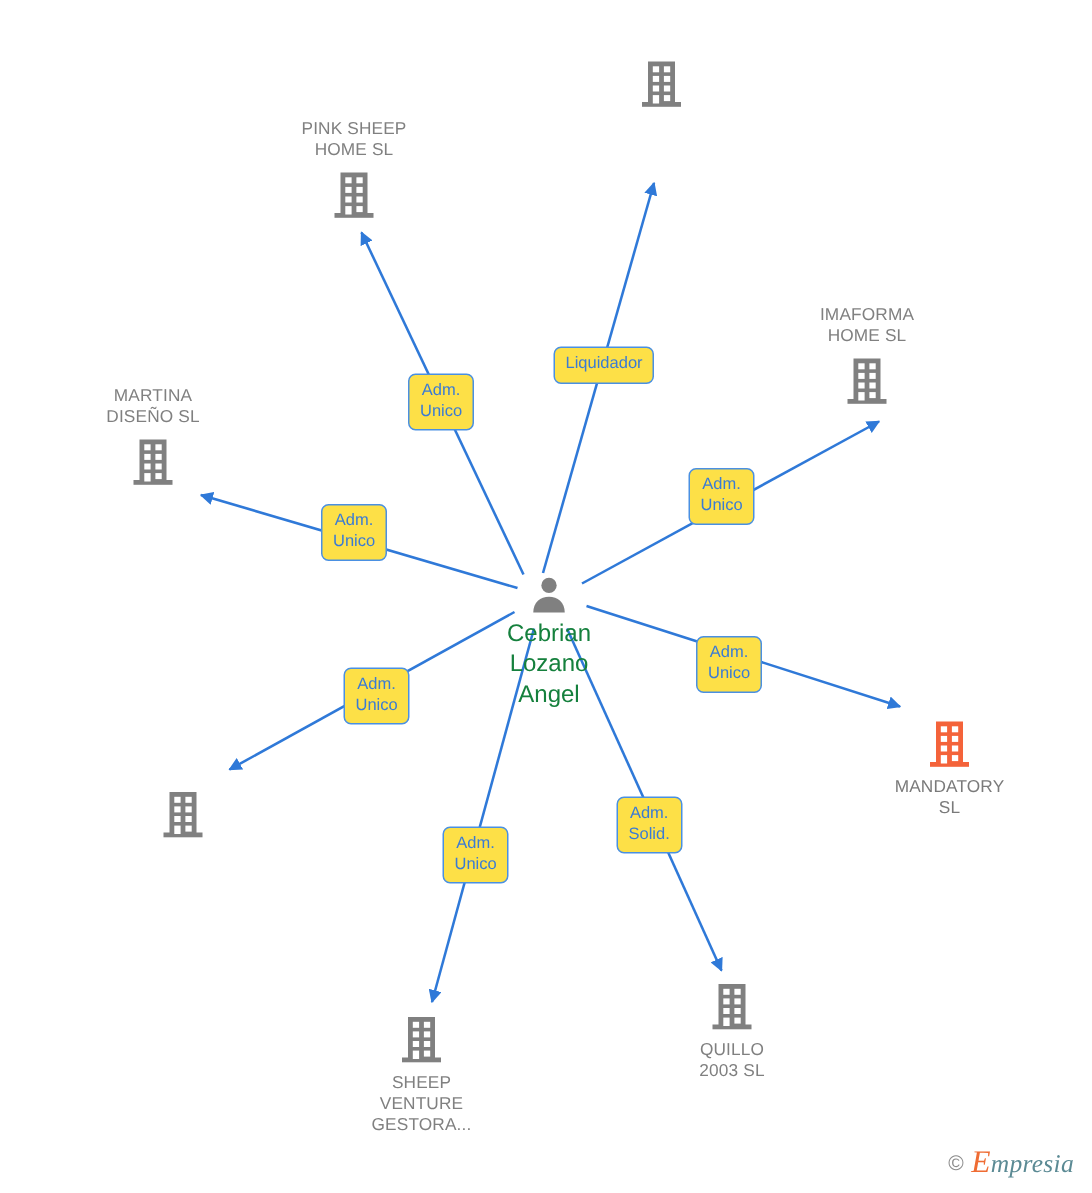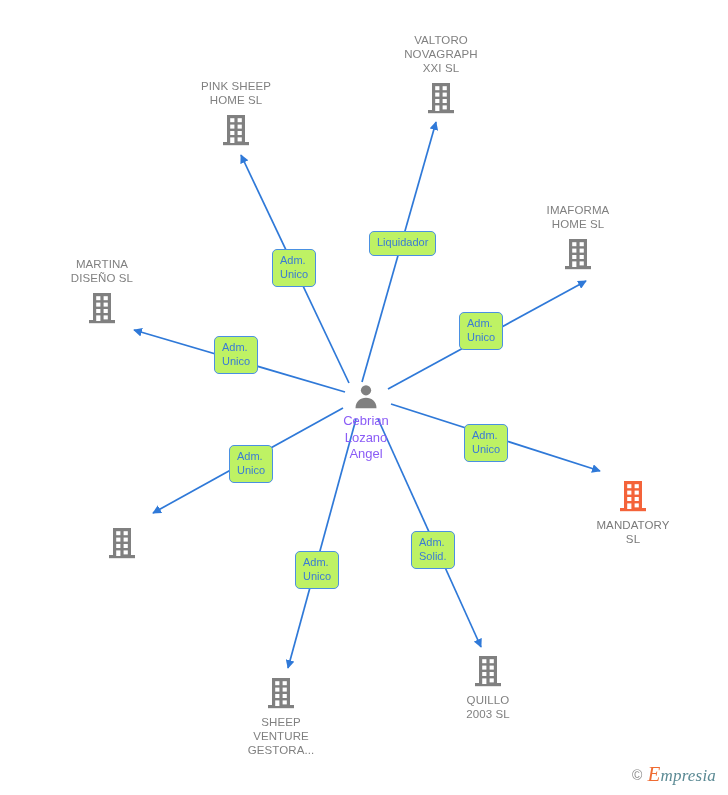--- a/index.html
+++ b/index.html
@@ -39,45 +39,45 @@
   .node-label {
     font-size: 11.5px;
     color: #808080;
     letter-spacing: 0.1px;
     white-space: pre-line;
   }
   .node-label.highlight {
     color: #7a7a7a;
   }
   .person-label {
-    font-size: 13px;
-    color: #8b5cf6;
+    font-size: 16px;
+    color: #15803d;
     white-space: pre-line;
     line-height: 1.28;
   }
   .icon-wrap {
     height: 40px;
     display: flex;
     align-items: center;
     justify-content: center;
   }
   .node.label-top .icon-wrap { margin-top: 3px; }
   .node.label-bottom .node-label { margin-top: 2px; }
 
   
   .edge-label {
     position: absolute;
     border: 1.3px solid #4a90e2;
     border-radius: 5px;
-    background: #bef264;
+    background: #fde047;
     color: #3a7bd5;
     font-size: 11px;
     line-height: 1.24;
     padding: 4px 7px 5px 7px;
-    text-align: left;
+    text-align: center;
     white-space: pre-line;
     box-sizing: border-box;
   }
 
   
   #watermark {
     position: absolute;
     right: 12px;
     bottom: 8px;
     display: flex;
@@ -131,23 +131,20 @@
         <circle cx="12" cy="6.6" r="4.1" fill="#808080"></circle>
         <path d="M3.6 21 C3.6 15.6 7.4 12.6 12 12.6 C16.6 12.6 20.4 15.6 20.4 21 Z" fill="#808080"></path>
       </svg>
     </div>
     <div class="person-label">Cebrian
 Lozano
 Angel</div>
   </div>
 
   <div class="node label-top" style="left:441px; top:33px;">
-    <div class="node-label">VALTORO
-NOVAGRAPH
-XXI SL</div>
     <div class="icon-wrap">
       <svg width="32" height="34" viewBox="0 0 32 34">
         <rect x="7" y="2" width="18" height="28" fill="#808080"></rect>
         <rect x="3" y="29" width="26" height="3.2" fill="#808080"></rect>
         <rect x="10.2" y="5.2" width="4.2" height="4" fill="#ffffff"></rect>
         <rect x="17.6" y="5.2" width="4.2" height="4" fill="#ffffff"></rect>
         <rect x="10.2" y="11.6" width="4.2" height="4" fill="#ffffff"></rect>
         <rect x="17.6" y="11.6" width="4.2" height="4" fill="#ffffff"></rect>
         <rect x="10.2" y="18" width="4.2" height="4" fill="#ffffff"></rect>
         <rect x="17.6" y="18" width="4.2" height="4" fill="#ffffff"></rect>

